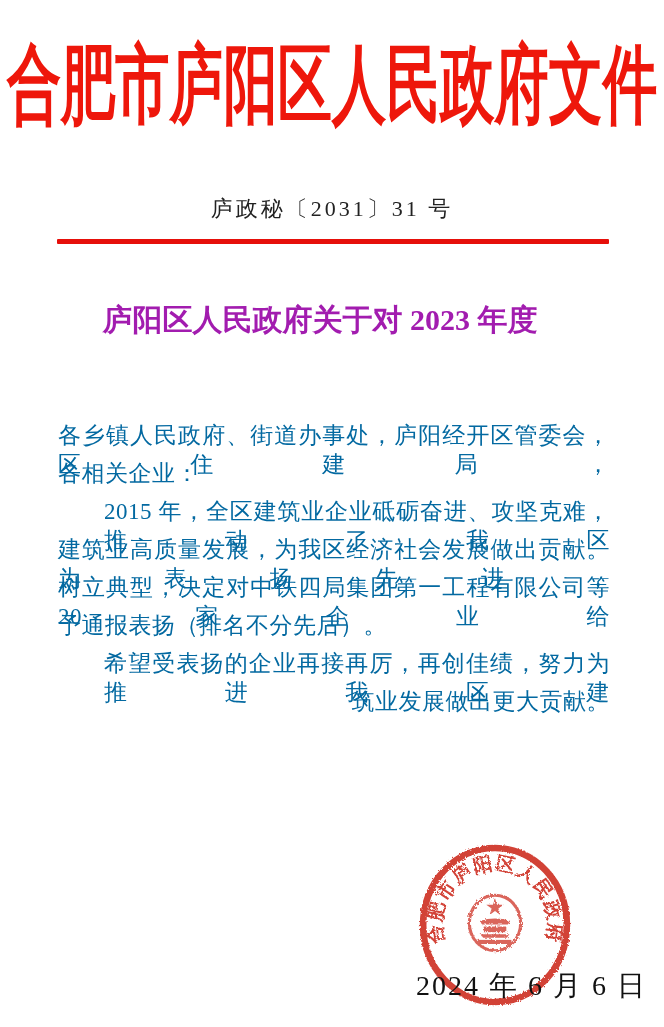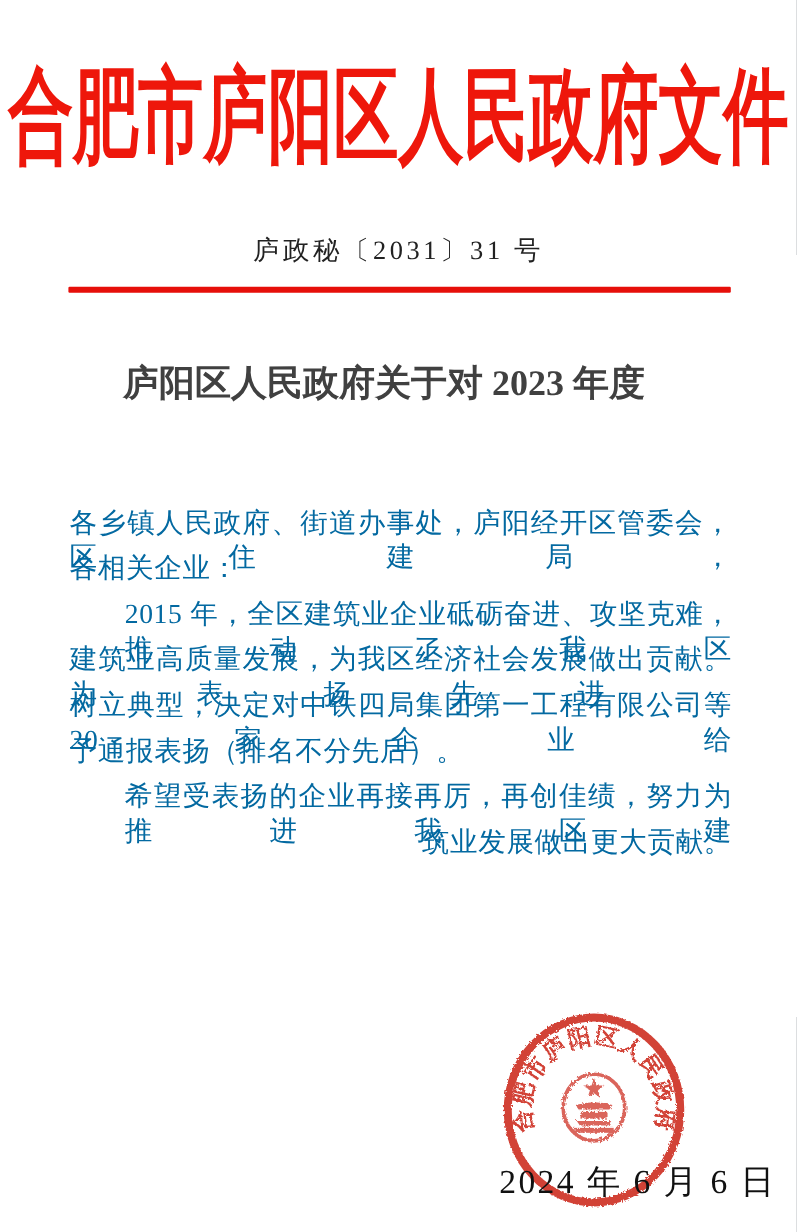--- a/index.html
+++ b/index.html
@@ -7,21 +7,21 @@
     position:relative;
     width:664px;height:1027px;
     margin:0 auto;
     background:#ffffff;
     overflow:hidden;
     font-family:"Liberation Serif","DejaVu Serif",serif;
     color:#1b1b1b;
   }
   
   .red-head{
-    position:absolute;top:48px;left:0;width:664px;height:98px;
+    position:absolute;top:36px;left:0;width:664px;height:98px;
     display:flex;justify-content:center;align-items:center;
     color:#ee170b;
     font-weight:bold;
     font-size:86px;
     line-height:98px;
     white-space:nowrap;
   }
   .red-head .squeeze{
     display:inline-block;
     transform:scaleX(0.63);
@@ -38,21 +38,21 @@
   }
   .red-rule{
     position:absolute;top:239px;left:57px;width:552px;height:5px;
     background:#e60f0a;border-radius:1px;
   }
   .doc-title{
     position:absolute;top:300px;left:0;width:640px;
     text-align:center;
     font-weight:bold;
     font-size:30px;line-height:39px;
-    color:#404040;
+    color:#a21caf;
     white-space:nowrap;
   }
   .line{
     position:absolute;left:58px;width:552px;
     font-size:23px;line-height:29px;
     white-space:nowrap;
     color:#0369a1;
     letter-spacing:0.5px;
   }
   .line.full{white-space:normal;text-align:justify;text-align-last:justify;}

